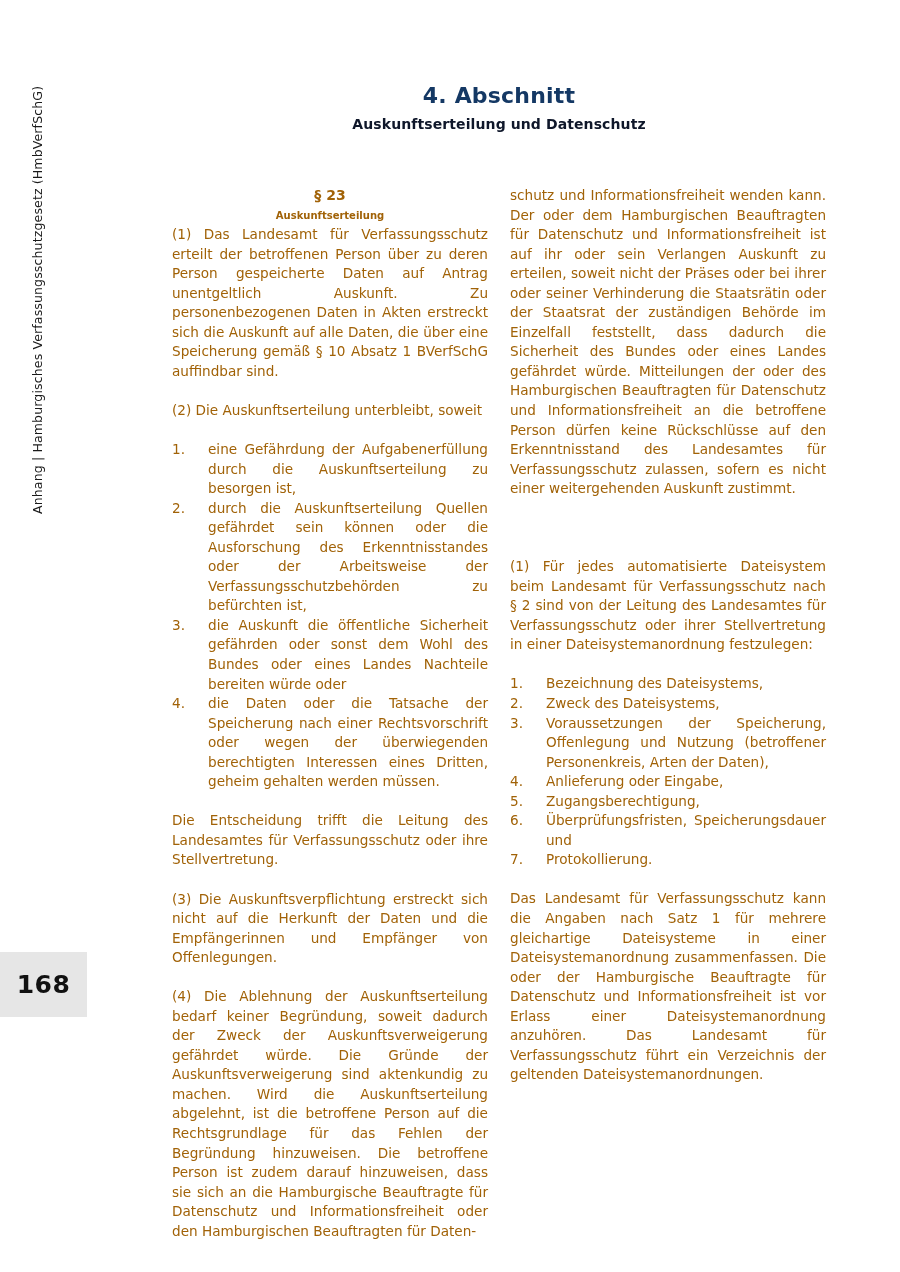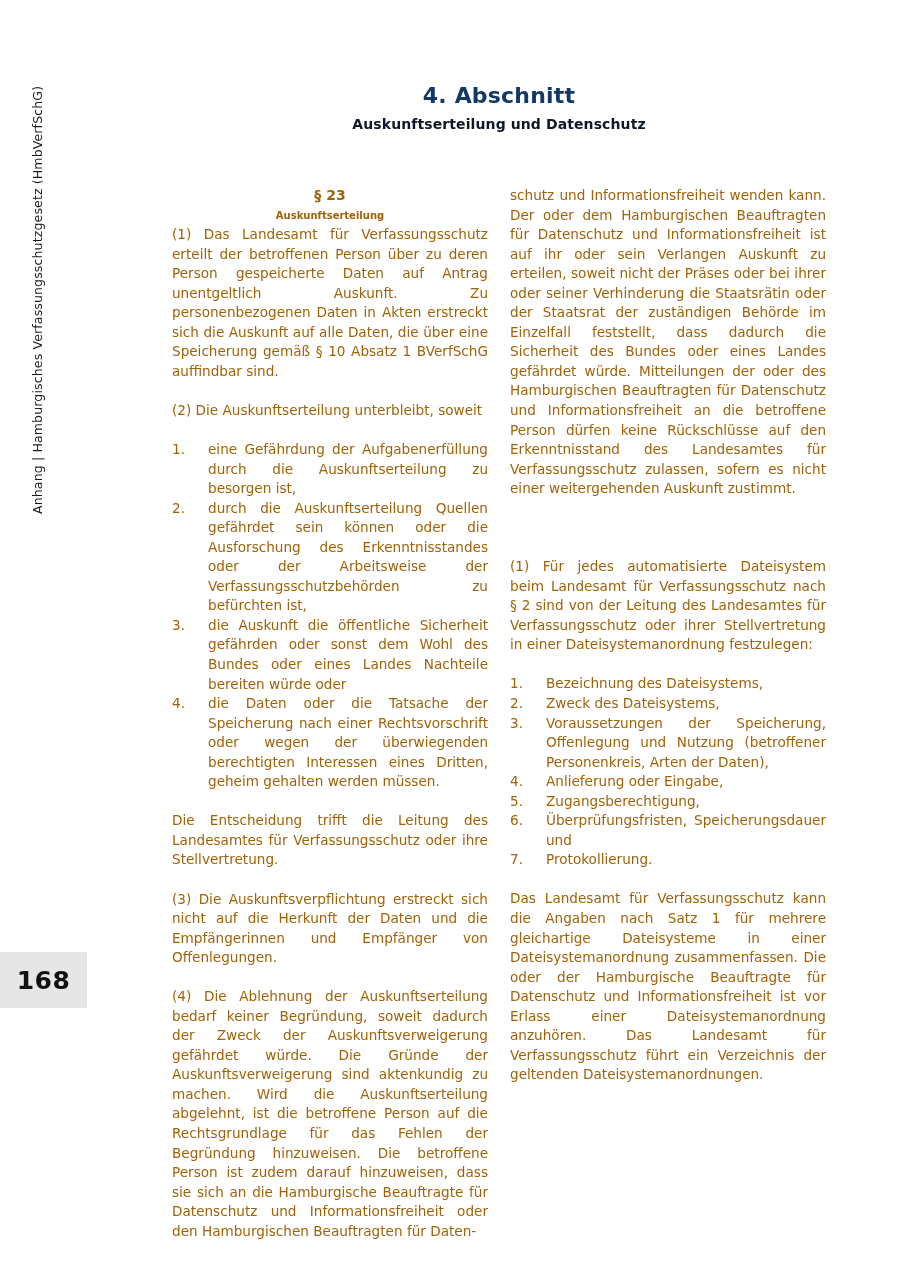--- a/index.html
+++ b/index.html
@@ -18,21 +18,21 @@
     overflow: hidden;
     background: #ffffff;
   }
 
   
   .page-number-box {
     position: absolute;
     left: 0;
     top: 952px;
     width: 87px;
-    height: 56px;
+    height: 65px;
     background: #e6e6e6;
     display: flex;
     align-items: center;
     justify-content: center;
   }
   .page-number {
     font-size: 25px;
     font-weight: bold;
     color: #111111;
     letter-spacing: 0.5px;

